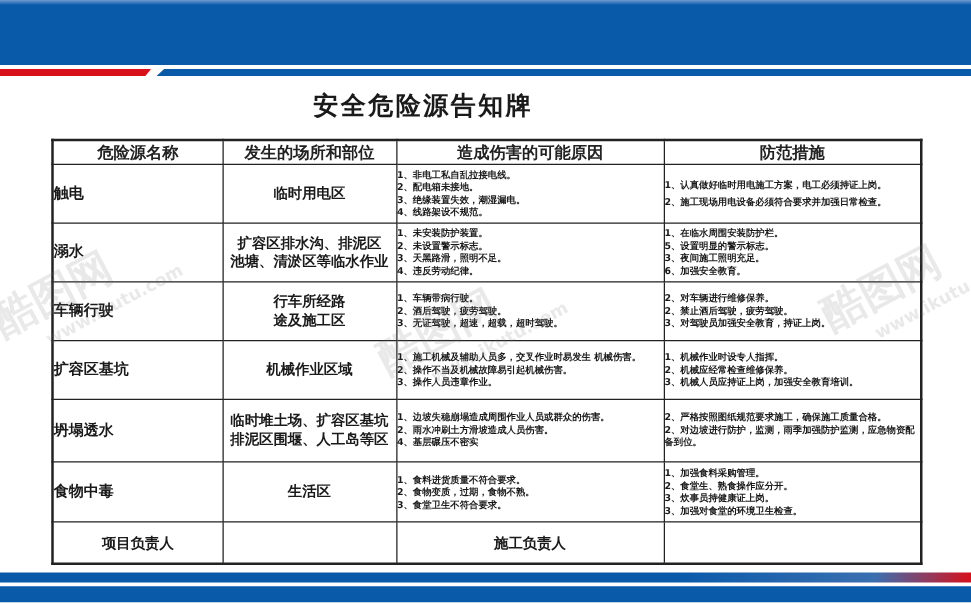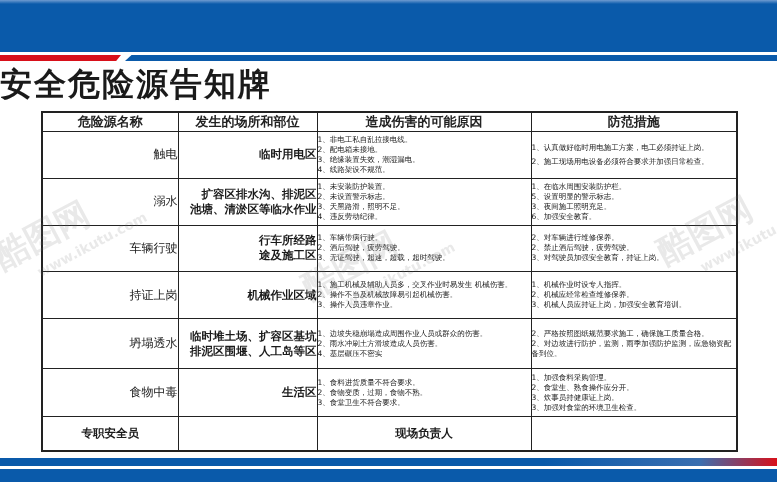--- a/index.html
+++ b/index.html
@@ -17,39 +17,39 @@
     position: absolute; left: 0; top: 55px; width: 121px; height: 6px;
     background: #d8101a;
     clip-path: polygon(0 0, 100% 0, 96% 100%, 0 100%);
   }
   .top-stripe-blue {
     position: absolute; left: 125px; top: 55px; width: 652px; height: 6px;
     background: #0a5aaa;
     clip-path: polygon(1% 0, 100% 0, 100% 100%, 0 100%);
   }
   .title {
-    position: absolute; left: 0; top: 64px; width: 677px; text-align: left;
-    font-size: 32px; font-weight: bold; letter-spacing: 2px; color: #1a1a1a;
+    position: absolute; left: 0; top: 64px; width: 677px; text-align: center;
+    font-size: 20px; font-weight: bold; letter-spacing: 2px; color: #1a1a1a;
     line-height: 40px;
   }
   table.hazard {
     position: absolute; left: 41px; top: 111px; width: 695px; height: 341px;
     border-collapse: collapse; table-layout: fixed;
     border: 2px solid #222;
   }
   table.hazard th, table.hazard td {
     border: 1.5px solid #222; padding: 0; vertical-align: middle;
   }
   table.hazard th {
     height: 18px; font-size: 13px; font-weight: bold; text-align: center; color: #222;
   }
   col.c1 { width: 136px; } col.c2 { width: 139px; } col.c3 { width: 214px; } col.c4 { width: 206px; }
-  td.name { text-align: right; font-size: 12px; font-weight: normal; }
-  td.place { text-align: right; font-size: 11.5px; font-weight: bold; line-height: 15px; }
-  td.list { font-size: 7.5px; font-weight: normal; line-height: 10px; padding: 2px 6px 2px 10px; }
+  td.name { text-align: left; font-size: 12px; font-weight: bold; }
+  td.place { text-align: center; font-size: 11.5px; font-weight: bold; line-height: 15px; }
+  td.list { font-size: 7.5px; font-weight: bold; line-height: 10px; padding: 2px 6px 2px 10px; }
   td.list div { white-space: normal; }
   td.center-label { text-align: center; font-size: 11.5px; font-weight: bold; }
   tr.r1 td { height: 42px; } tr.r2 td { height: 42px; } tr.r3 td { height: 42px; }
   tr.r4 td { height: 42px; } tr.r5 td { height: 45px; } tr.r6 td { height: 43px; }
   tr.r7 td { height: 30px; } tr.r8 td { height: 29px; }
   .bottom-stripe {
     position: absolute; left: 0; top: 458px; width: 777px; height: 8px;
     background: linear-gradient(90deg, #0a5aaa 0%, #0a5aaa 70%, #3a6fb0 90%, #d8101a 100%);
   }
   .bottom-band {
@@ -133,21 +133,21 @@
         <div>2、酒后驾驶，疲劳驾驶。</div>
         <div>3、无证驾驶，超速，超载，超时驾驶。</div>
       </td>
       <td class="list">
         <div>2、对车辆进行维修保养。</div>
         <div>2、禁止酒后驾驶，疲劳驾驶。</div>
         <div>3、对驾驶员加强安全教育，持证上岗。</div>
       </td>
     </tr>
     <tr class="r4">
-      <td class="name">持证上岗</td>
+      <td class="name">扩容区基坑</td>
       <td class="place">
         <div>机械作业区域</div>
       </td>
       <td class="list">
         <div>1、施工机械及辅助人员多，交叉作业时易发生 机械伤害。</div>
         <div>2、操作不当及机械故障易引起机械伤害。</div>
         <div>3、操作人员违章作业。</div>
       </td>
       <td class="list">
         <div>1、机械作业时设专人指挥。</div>
@@ -181,24 +181,24 @@
         <div>2、食物变质，过期，食物不熟。</div>
         <div>3、食堂卫生不符合要求。</div>
       </td>
       <td class="list">
         <div>1、加强食料采购管理。</div>
         <div>2、食堂生、熟食操作应分开。</div>
         <div>3、炊事员持健康证上岗。</div>
         <div>3、加强对食堂的环境卫生检查。</div>
       </td>
     </tr>
-    <tr class="r7">
-      <td class="center-label">专职安全员</td>
+    <tr class="r8">
+      <td class="center-label">项目负责人</td>
       <td class="center-label"></td>
-      <td class="center-label">现场负责人</td>
+      <td class="center-label">施工负责人</td>
       <td class="center-label"></td>
     </tr>
   </tbody>
 </table>
 
 <div class="watermark" style="left:-8px; top:200px;">
   <span>酷图网</span>
   <small>www.ikutu.com</small>
 </div>
 <div class="watermark" style="left:300px; top:230px;">

